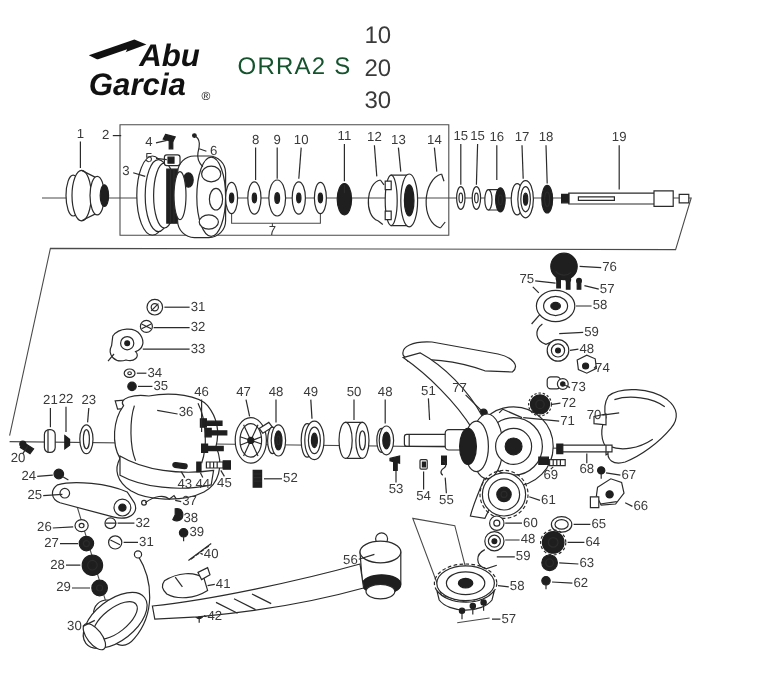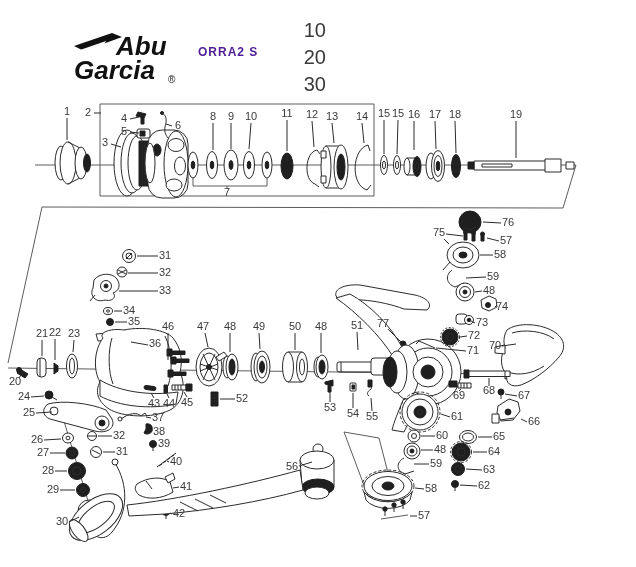--- a/index.html
+++ b/index.html
@@ -1,21 +1,21 @@
 <!DOCTYPE html>
 <html><head>
 <meta charset="utf-8">
 <style>
   html,body{margin:0;padding:0;background:#fff;}
   .stage{position:relative;width:632px;height:567px;background:#fff;overflow:hidden;
          font-family:"Liberation Sans",sans-serif;}
   .stage svg.diagram{position:absolute;left:0;top:0;}
   
   .brand{position:absolute;left:72px;top:26px;width:130px;height:62px;}
-  .model{position:absolute;left:198px;top:45px;font-size:12px;color:#4c1d95;letter-spacing:1px;font-weight:bold;}
+  .model{position:absolute;left:198px;top:45px;font-size:20px;color:#14532d;letter-spacing:1px;}
   .sizes{position:absolute;left:294px;top:17px;width:32px;text-align:right;font-size:20px;
          line-height:27px;color:#3a3a3a;}
   
   .diagram *{vector-effect:non-scaling-stroke;}
   .diagram path,.diagram rect,.diagram circle,.diagram ellipse,.diagram line,.diagram polyline{
     stroke:#2b2b2b;stroke-width:1;fill:none;}
   .diagram .w{fill:#ffffff;}
   .diagram .d{fill:#1f1f1f;stroke:#1f1f1f;}
   .diagram .frame{stroke:#4a4a4a;stroke-width:0.9;}
   .lbl{font:11px "Liberation Sans",sans-serif;fill:#3a3a3a;text-anchor:middle;dominant-baseline:middle;

